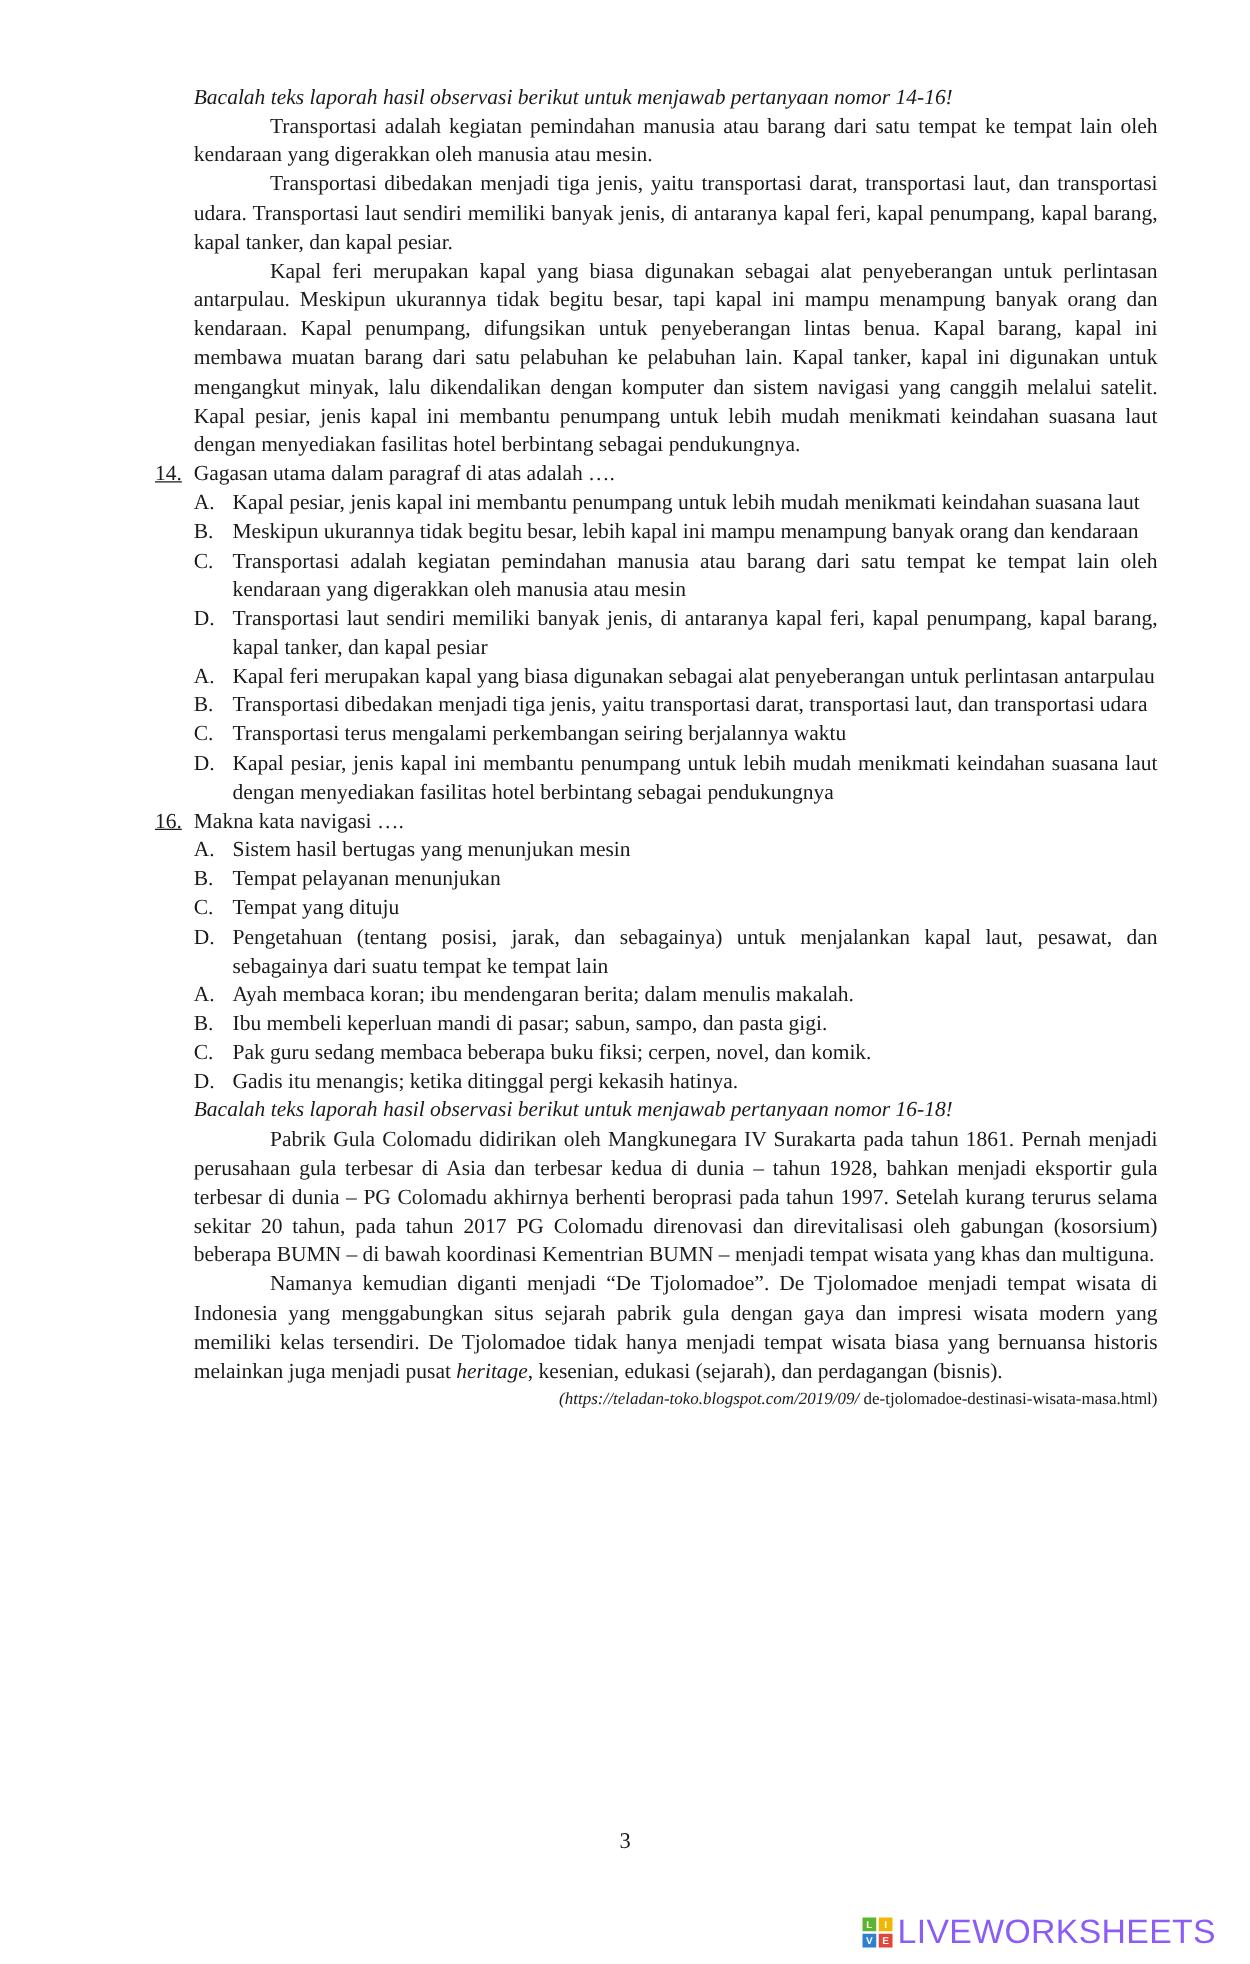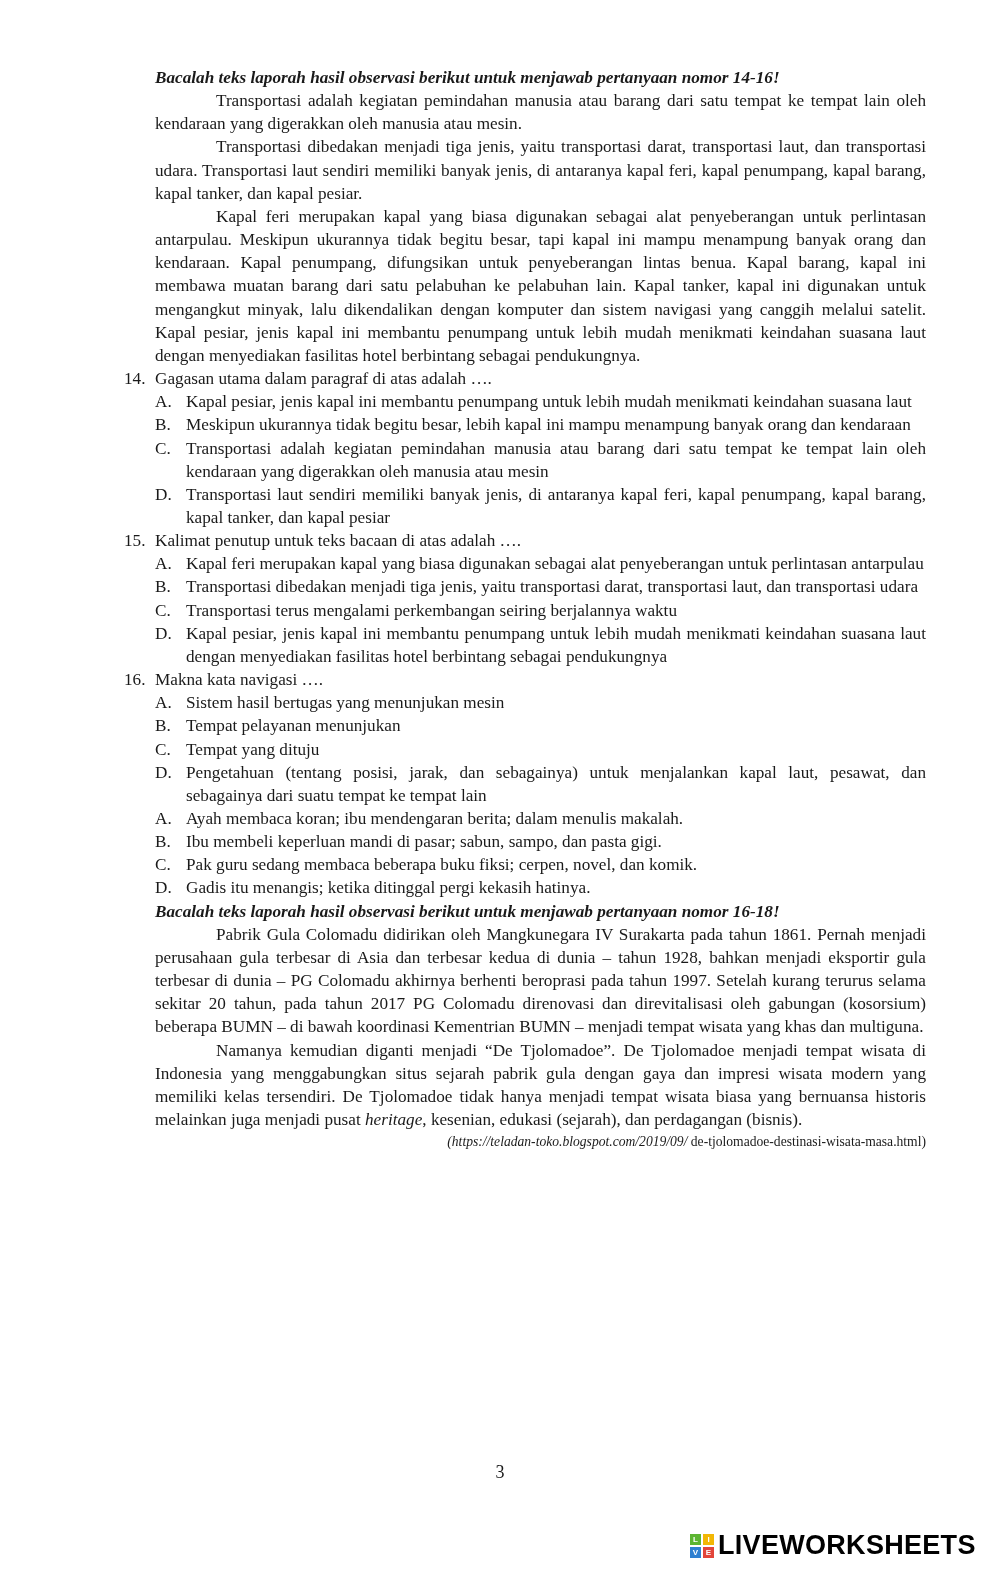--- a/index.html
+++ b/index.html
@@ -1,34 +1,34 @@
 <!DOCTYPE html>
 <html><head>
 <meta charset="utf-8">
 <style>
   html, body { margin:0; padding:0; background:#fff; }
   body { width:1000px; height:1571px; position:relative; overflow:hidden;
          font-family:"Liberation Serif", "DejaVu Serif", serif; color:#1a1a1a; }
   .page { position:absolute; left:155px; top:66px; width:771px; font-size:17.2px; line-height:23.15px; }
-  .instr { font-weight:bold; font-style:italic; }
+  .instr { font-weight:normal; font-style:italic; }
   .para { text-align:justify; text-indent:61px; margin:0; }
   .q { position:relative; padding-left:0; margin:0; }
   .qhead { margin-left:-31px; }
-  .qnum { display:inline-block; width:31px; }
+  .qnum { display:inline-block; width:31px;text-decoration:underline; }
   .opts { margin:0; padding:0; list-style:none; }
   .opt { display:flex; }
   .olabel { width:31px; flex:0 0 31px; }
   .otext { flex:1; text-align:justify; }
   .source { text-align:right; font-size:13.6px; line-height:22px; }
   .source i { font-style:italic;margin-top:13px; }
   .pagenum { position:absolute; left:0; width:1000px; top:1462px; text-align:center; font-size:18px; }
   .logo { position:absolute; left:690px; top:1530px; display:flex; align-items:center; }
   .logo-grid { display:grid; grid-template-columns:11px 11px; grid-gap:2px; margin-right:4px; }
   .logo-grid span { width:11px; height:11px; font-family:"Liberation Sans",sans-serif; font-size:8px; font-weight:bold; color:#fff; text-align:center; line-height:11px; }
-  .logo-text { font-family:"Liberation Sans", sans-serif; font-weight:bold; font-size:27px; color:#000000; letter-spacing:0.3px;text-align:center; }
+  .logo-text { font-family:"Liberation Sans", sans-serif; font-weight:normal; font-size:27px; color:#8b5cf6; letter-spacing:0.3px;text-align:center; }
 </style>
 </head>
 <body>
 
 <div class="page">
   <div class="instr">Bacalah teks laporah hasil observasi berikut untuk menjawab pertanyaan nomor 14-16!</div>
   <p class="para">Transportasi adalah kegiatan pemindahan manusia atau barang dari satu tempat ke tempat lain oleh kendaraan yang digerakkan oleh manusia atau mesin.</p>
   <p class="para">Transportasi dibedakan menjadi tiga jenis, yaitu transportasi darat, transportasi laut, dan transportasi udara. Transportasi laut sendiri memiliki banyak jenis, di antaranya kapal feri, kapal penumpang, kapal barang, kapal tanker, dan kapal pesiar.</p>
   <p class="para">Kapal feri merupakan kapal yang biasa digunakan sebagai alat penyeberangan untuk perlintasan antarpulau. Meskipun ukurannya tidak begitu besar, tapi kapal ini mampu menampung banyak orang dan kendaraan. Kapal penumpang, difungsikan untuk penyeberangan lintas benua. Kapal barang, kapal ini membawa muatan barang dari satu pelabuhan ke pelabuhan lain. Kapal tanker, kapal ini digunakan untuk mengangkut minyak, lalu dikendalikan dengan komputer dan sistem navigasi yang canggih melalui satelit. Kapal pesiar, jenis kapal ini membantu penumpang untuk lebih mudah menikmati keindahan suasana laut dengan menyediakan fasilitas hotel berbintang sebagai pendukungnya.</p>
 
@@ -48,21 +48,20 @@
           <span class="otext">Transportasi adalah kegiatan pemindahan manusia atau barang dari satu tempat ke tempat lain oleh kendaraan yang digerakkan oleh manusia atau mesin</span>
         </li>
       <li class="opt">
           <span class="olabel">D.</span>
           <span class="otext">Transportasi laut sendiri memiliki banyak jenis, di antaranya kapal feri, kapal penumpang, kapal barang, kapal tanker, dan kapal pesiar</span>
         </li>
     </ul>
   </div>
 
   <div class="q">
-    <div class="qhead"><span class="qnum">15.</span><span>Kalimat penutup untuk teks bacaan di atas adalah ….</span></div>
     <ul class="opts">
       <li class="opt">
           <span class="olabel">A.</span>
           <span class="otext">Kapal feri merupakan kapal yang biasa digunakan sebagai alat penyeberangan untuk perlintasan antarpulau</span>
         </li>
       <li class="opt">
           <span class="olabel">B.</span>
           <span class="otext">Transportasi dibedakan menjadi tiga jenis, yaitu transportasi darat, transportasi laut, dan transportasi udara</span>
         </li>
       <li class="opt">

